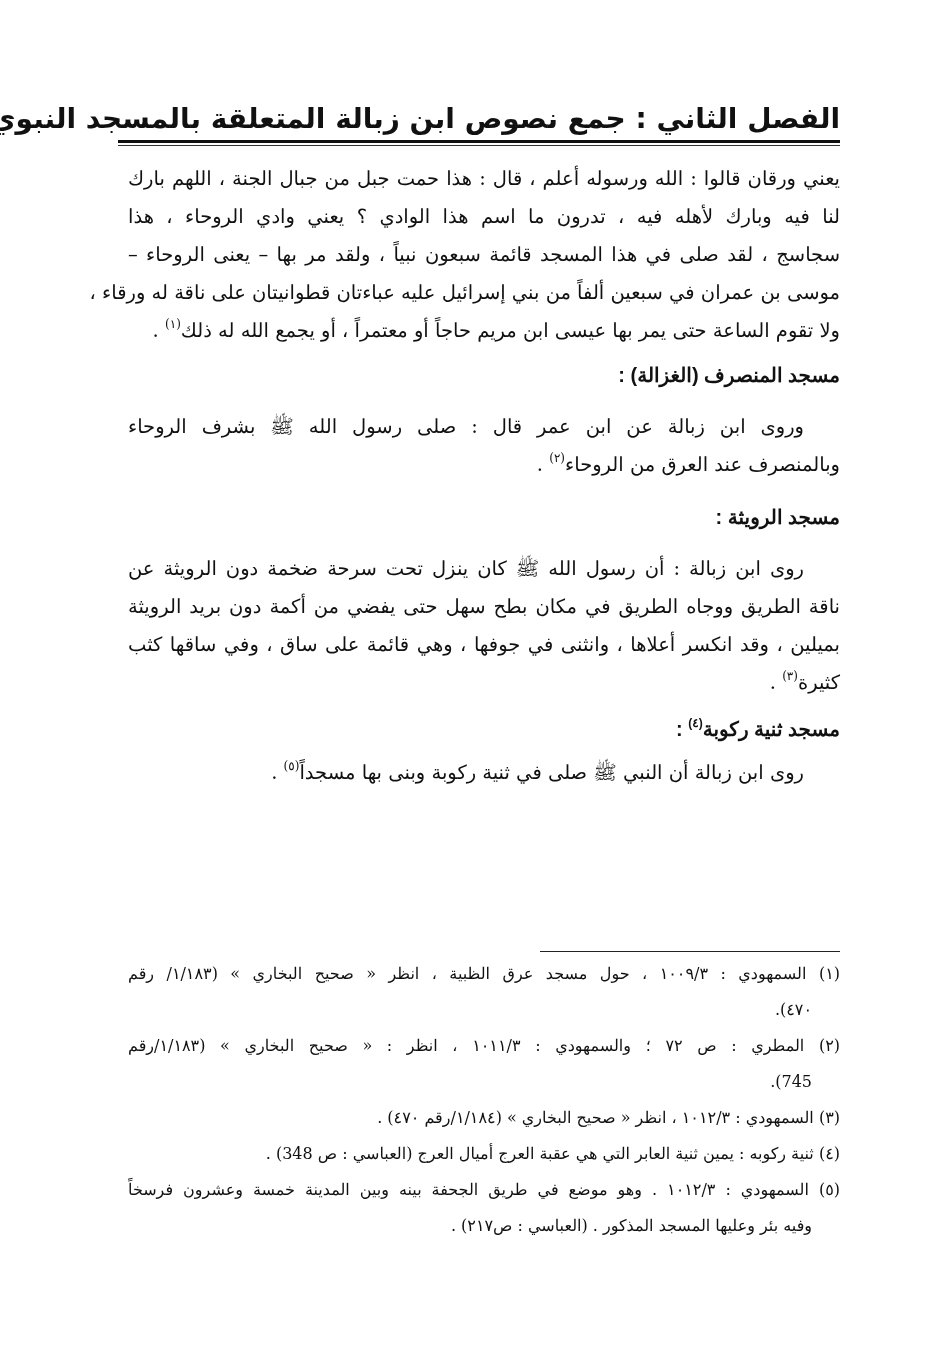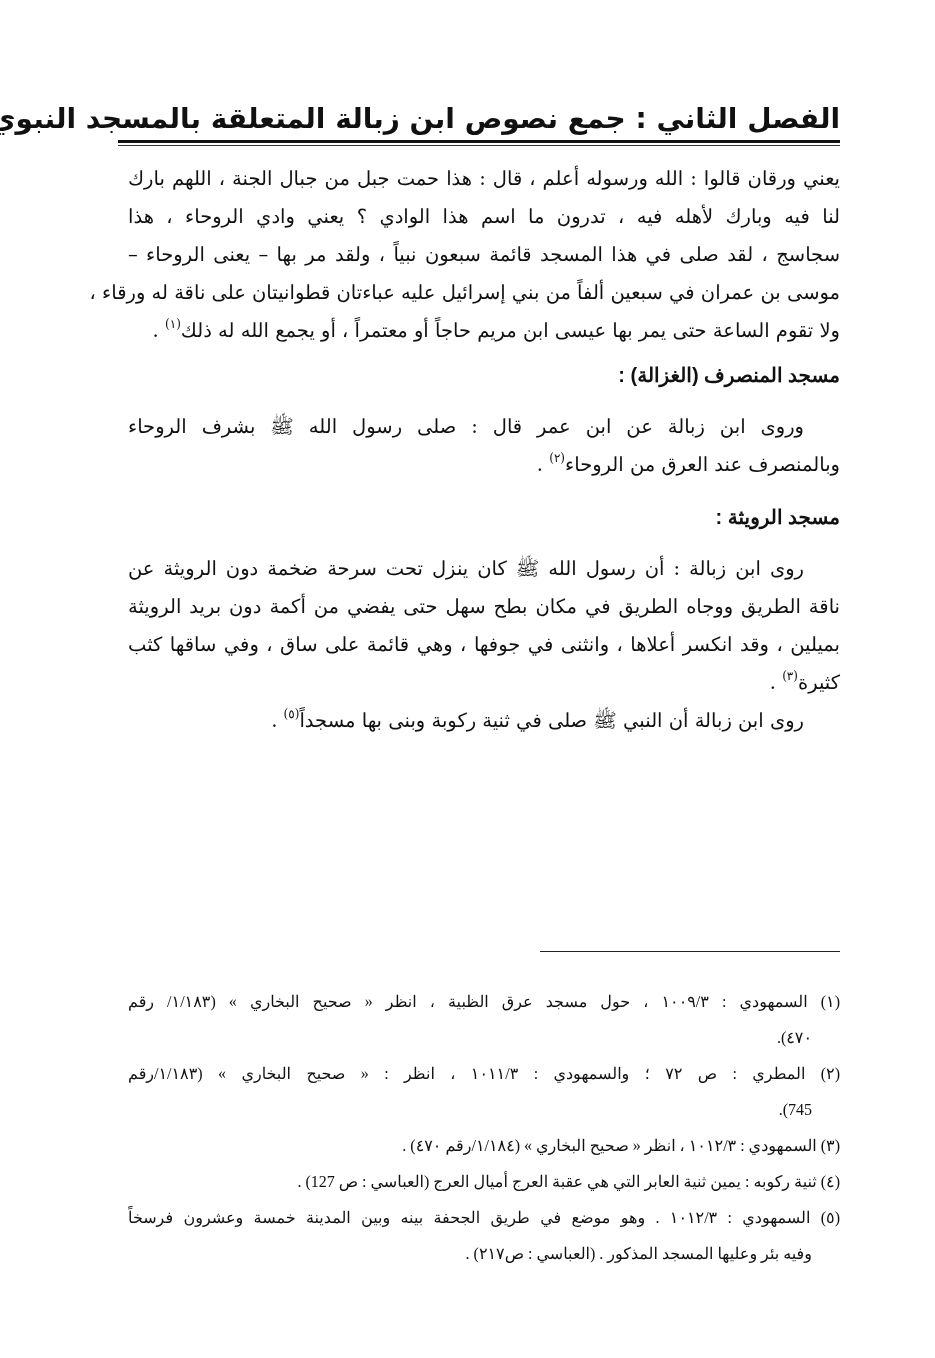--- a/index.html
+++ b/index.html
@@ -102,27 +102,26 @@
     .footnote-rule {
       position: absolute;
       top: 951px;
       left: 540px;
       width: 300px;
       height: 1px;
       background: #222;
     }
     .footnotes {
       position: absolute;
-      top: 984px;
+      top: 956px;
       left: 128px;
       width: 712px;
       direction: rtl;
       font-size: 16px;
       line-height: 36px;
-      font-family: Liberation Serif, serif;
     }
     .footnote {
       margin: 0;
     }
     .fn-cont {
       padding-right: 28px;
       display: block;
     }
   </style>
 </head>
@@ -154,41 +153,42 @@
     </div>
 
     <h2 class="section-heading" style="margin-top:14px;">مسجد الرويثة :</h2>
     <div class="para">
       <span class="line" style="padding-right:36px;">روى ابن زبالة : أن رسول الله ﷺ كان ينزل تحت سرحة ضخمة دون الرويثة عن</span>
       <span class="line">ناقة الطريق ووجاه الطريق في مكان بطح سهل حتى يفضي من أكمة دون بريد الرويثة</span>
       <span class="line">بميلين ، وقد انكسر أعلاها ، وانثنى في جوفها ، وهي قائمة على ساق ، وفي ساقها كثب</span>
       <span class="line last"><span>كثيرة</span><sup>(٣)</sup><span> .</span></span>
     </div>
 
+    <h2 class="section-heading" style="margin-top:8px; margin-bottom:6px;"><span>مسجد ثنية ركوبة</span><sup>(٤)</sup><span> :</span></h2>
     <div class="para">
       <span class="line last" style="padding-right:36px;"><span>روى ابن زبالة أن النبي ﷺ صلى في ثنية ركوبة وبنى بها مسجداً</span><sup>(٥)</sup><span> .</span></span>
     </div>
   </div>
 
   <div class="footnote-rule"></div>
 
   <div class="footnotes">
     <div class="footnote">
       <span class="line"><span>(١)</span> <span>السمهودي : ١٠٠٩/٣ ، حول مسجد عرق الظبية ، انظر « صحيح البخاري » (١/١٨٣/ رقم</span></span>
       <span class="fn-cont">٤٧٠).</span>
     </div>
     <div class="footnote">
       <span class="line"><span>(٢)</span> <span>المطري : ص ٧٢ ؛ والسمهودي : ١٠١١/٣ ، انظر : « صحيح البخاري » (١/١٨٣/رقم</span></span>
       <span class="fn-cont">745).</span>
     </div>
     <div class="footnote">
       <span class="line last"><span>(٣)</span> <span>السمهودي : ١٠١٢/٣ ، انظر « صحيح البخاري » (١/١٨٤/رقم ٤٧٠) .</span></span>
     </div>
     <div class="footnote">
-      <span class="line last"><span>(٤)</span> <span>ثنية ركوبه : يمين ثنية العابر التي هي عقبة العرج أميال العرج (العباسي : ص 127) .</span></span>
+      <span class="line last"><span>(٤)</span> <span>ثنية ركوبه : يمين ثنية العابر التي هي عقبة العرج أميال العرج (العباسي : ص 348) .</span></span>
     </div>
     <div class="footnote">
       <span class="line"><span>(٥)</span> <span>السمهودي : ١٠١٢/٣ . وهو موضع في طريق الجحفة بينه وبين المدينة خمسة وعشرون فرسخاً</span></span>
       <span class="fn-cont">وفيه بئر وعليها المسجد المذكور . (العباسي : ص٢١٧) .</span>
     </div>
   </div>
 
 </div>
 
 </body></html>

